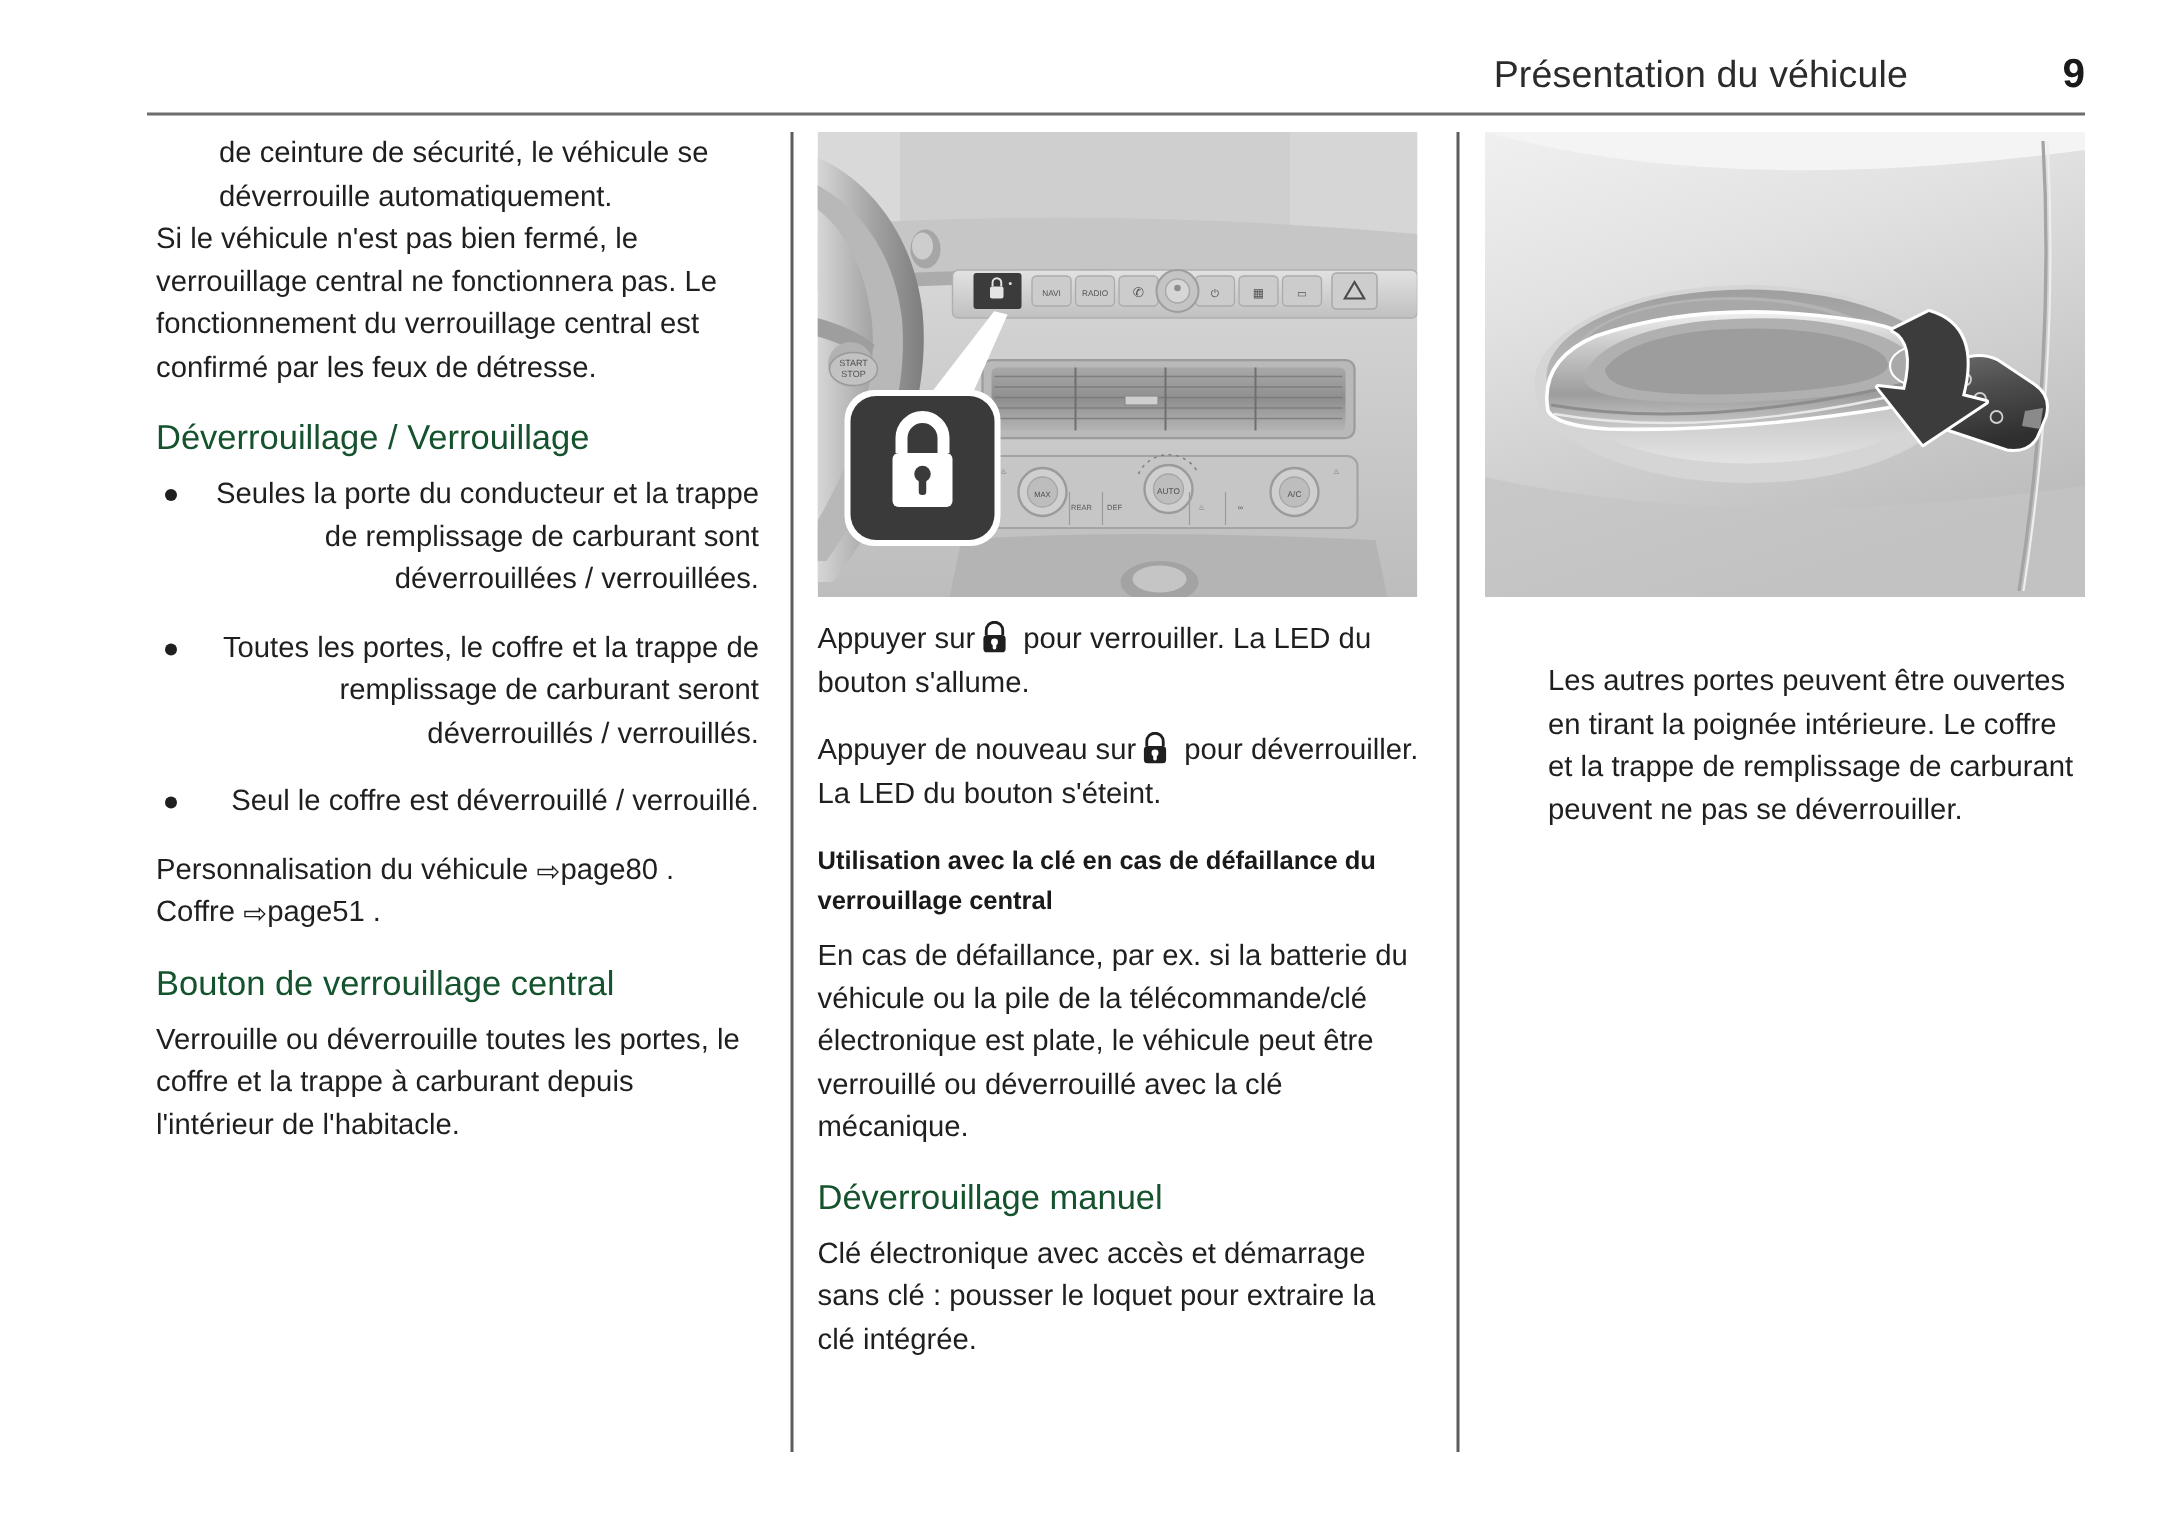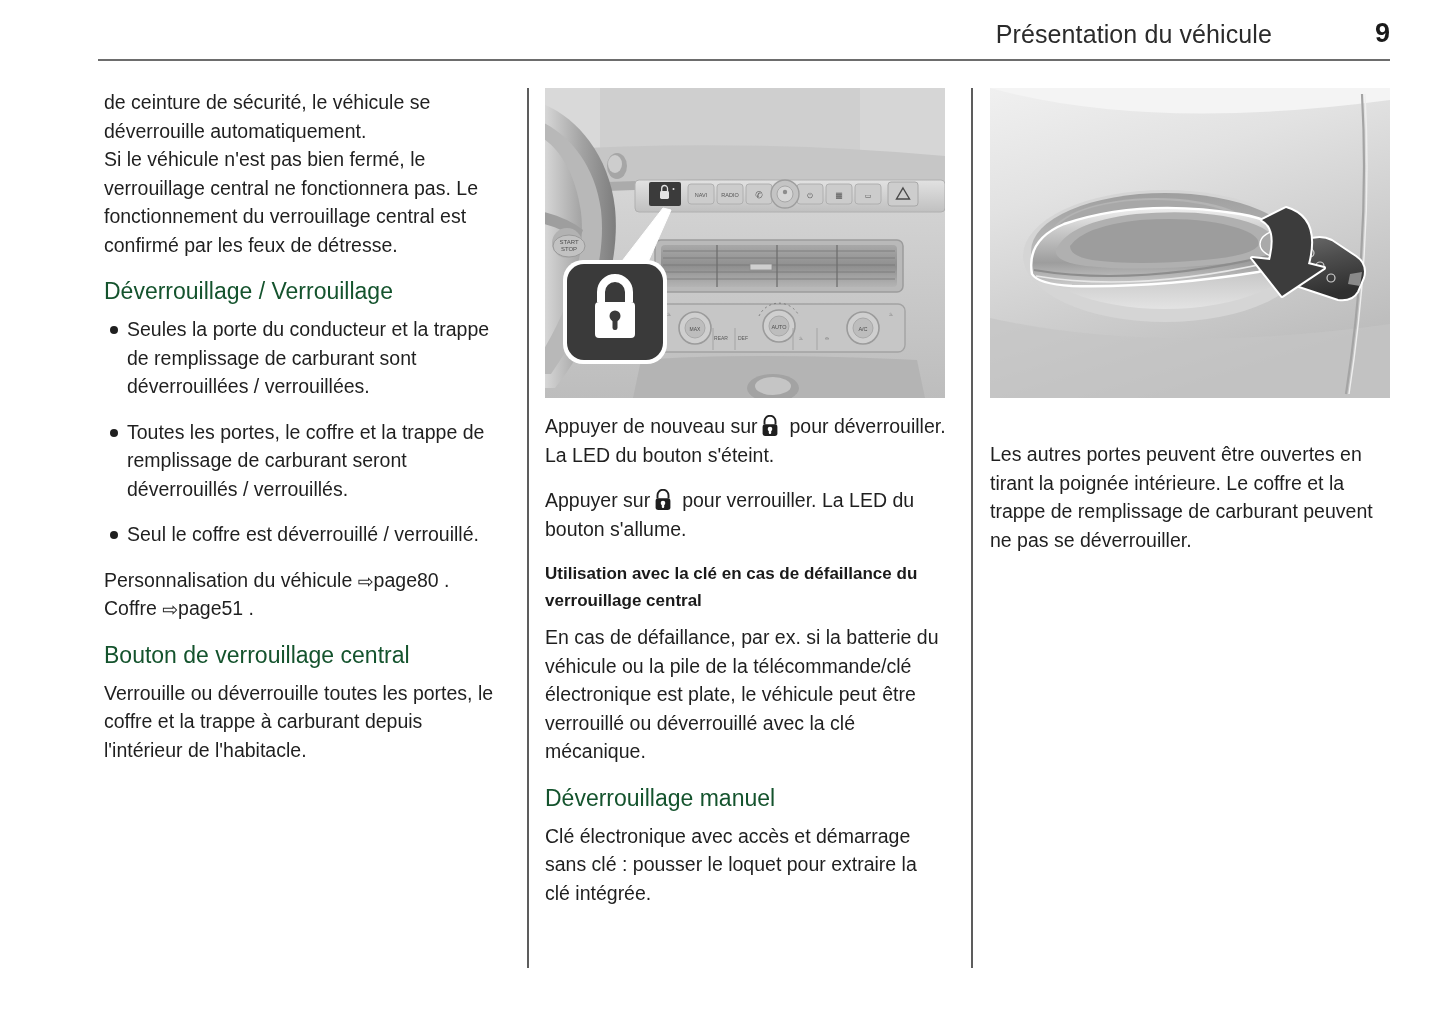--- a/index.html
+++ b/index.html
@@ -21,21 +21,21 @@
     position: absolute;
     left: 0; top: 0;
     width: 1445px;
     height: 1018px;
   }
 
   
   .header {
     position: absolute;
     left: 98px;
-    top: 20px;
+    top: 36px;
     width: 1292px;
     height: 40px;
   }
   .header-title {
     position: absolute;
     right: 118px;
     top: 0;
     font-size: 25px;
     font-weight: 400;
     color: #2b2b2b;
@@ -77,41 +77,42 @@
   .col-rule-1 { left: 527px; }
   .col-rule-2 { left: 971px; }
 
   
   p.body {
     margin: 0 0 17px 0;
     font-size: 19.5px;
     line-height: 28.5px;
     color: #1f1f1f;
   }
-  p.body.tight { margin-bottom: 0; }
+  p.body.tight { margin-bottom: 0; margin-left: 42px; }
 
   h2.sect {
     margin: 14px 0 9px 0;
     font-size: 23px;
     font-weight: 400;
     line-height: 30px;
     color: #14532d;
   }
   h3.sub {
     margin: 17px 0 9px 0;
     font-size: 17px;
     font-weight: bold;
     line-height: 27px;
     color: #1a1a1a;
   }
 
   ul.bullets {
     list-style: none;
     margin: 0 0 4px 0;
     padding: 0;
+    text-align: right;
   }
   ul.bullets li {
     position: relative;
     padding-left: 23px;
     margin-bottom: 17px;
     font-size: 19.5px;
     line-height: 28.5px;
     color: #1f1f1f;
   }
   ul.bullets li::before {
@@ -342,41 +343,41 @@
           <circle cx="70" cy="228" r="5.5" fill="#3a3a3a"></circle>
           <rect x="67.5" y="230" width="5" height="12" rx="2.2" fill="#3a3a3a"></rect>
         </g>
       </g>
     </svg>
   </div>
 
   <div class="cap-block cap-mid">
 
     <p class="body">
+      <span>Appuyer sur</span><span class="lock-inline">
+        <svg width="20" height="24" viewBox="0 0 20 24">
+          <path d="M4.5 9.5 v-3.2 a5.5 5.5 0 0 1 11 0 v3.2" fill="none" stroke="#1f1f1f" stroke-width="1.9"></path>
+          <rect x="2.6" y="9.3" width="14.8" height="11.6" rx="2.6" fill="#1f1f1f"></rect>
+          <circle cx="10" cy="14" r="2.3" fill="#ffffff"></circle>
+          <rect x="8.8" y="14.4" width="2.4" height="4.6" rx="1.1" fill="#ffffff"></rect>
+        </svg>
+      </span><span>pour verrouiller. La LED du bouton s'allume.</span>
+    </p>
+
+    <p class="body">
       <span>Appuyer de nouveau sur</span><span class="lock-inline">
         <svg width="20" height="24" viewBox="0 0 20 24">
           <path d="M4.5 9.5 v-3.2 a5.5 5.5 0 0 1 11 0 v3.2" fill="none" stroke="#1f1f1f" stroke-width="1.9"></path>
           <rect x="2.6" y="9.3" width="14.8" height="11.6" rx="2.6" fill="#1f1f1f"></rect>
           <circle cx="10" cy="14" r="2.3" fill="#ffffff"></circle>
           <rect x="8.8" y="14.4" width="2.4" height="4.6" rx="1.1" fill="#ffffff"></rect>
         </svg>
       </span><span>pour déverrouiller. La LED du bouton s'éteint.</span>
     </p>
 
-    <p class="body">
-      <span>Appuyer sur</span><span class="lock-inline">
-        <svg width="20" height="24" viewBox="0 0 20 24">
-          <path d="M4.5 9.5 v-3.2 a5.5 5.5 0 0 1 11 0 v3.2" fill="none" stroke="#1f1f1f" stroke-width="1.9"></path>
-          <rect x="2.6" y="9.3" width="14.8" height="11.6" rx="2.6" fill="#1f1f1f"></rect>
-          <circle cx="10" cy="14" r="2.3" fill="#ffffff"></circle>
-          <rect x="8.8" y="14.4" width="2.4" height="4.6" rx="1.1" fill="#ffffff"></rect>
-        </svg>
-      </span><span>pour verrouiller. La LED du bouton s'allume.</span>
-    </p>
-
     <h3 class="sub">Utilisation avec la clé en cas de défaillance du verrouillage central</h3>
 
     <p class="body">En cas de défaillance, par ex. si la batterie du véhicule ou la pile de la télécommande/clé électronique est plate, le véhicule peut être verrouillé ou déverrouillé avec la clé mécanique.</p>
 
     <h2 class="sect">Déverrouillage manuel</h2>
 
     <p class="body">Clé électronique avec accès et démarrage sans clé : pousser le loquet pour extraire la clé intégrée.</p>
   </div>
 
   <div class="figure fig-door">

